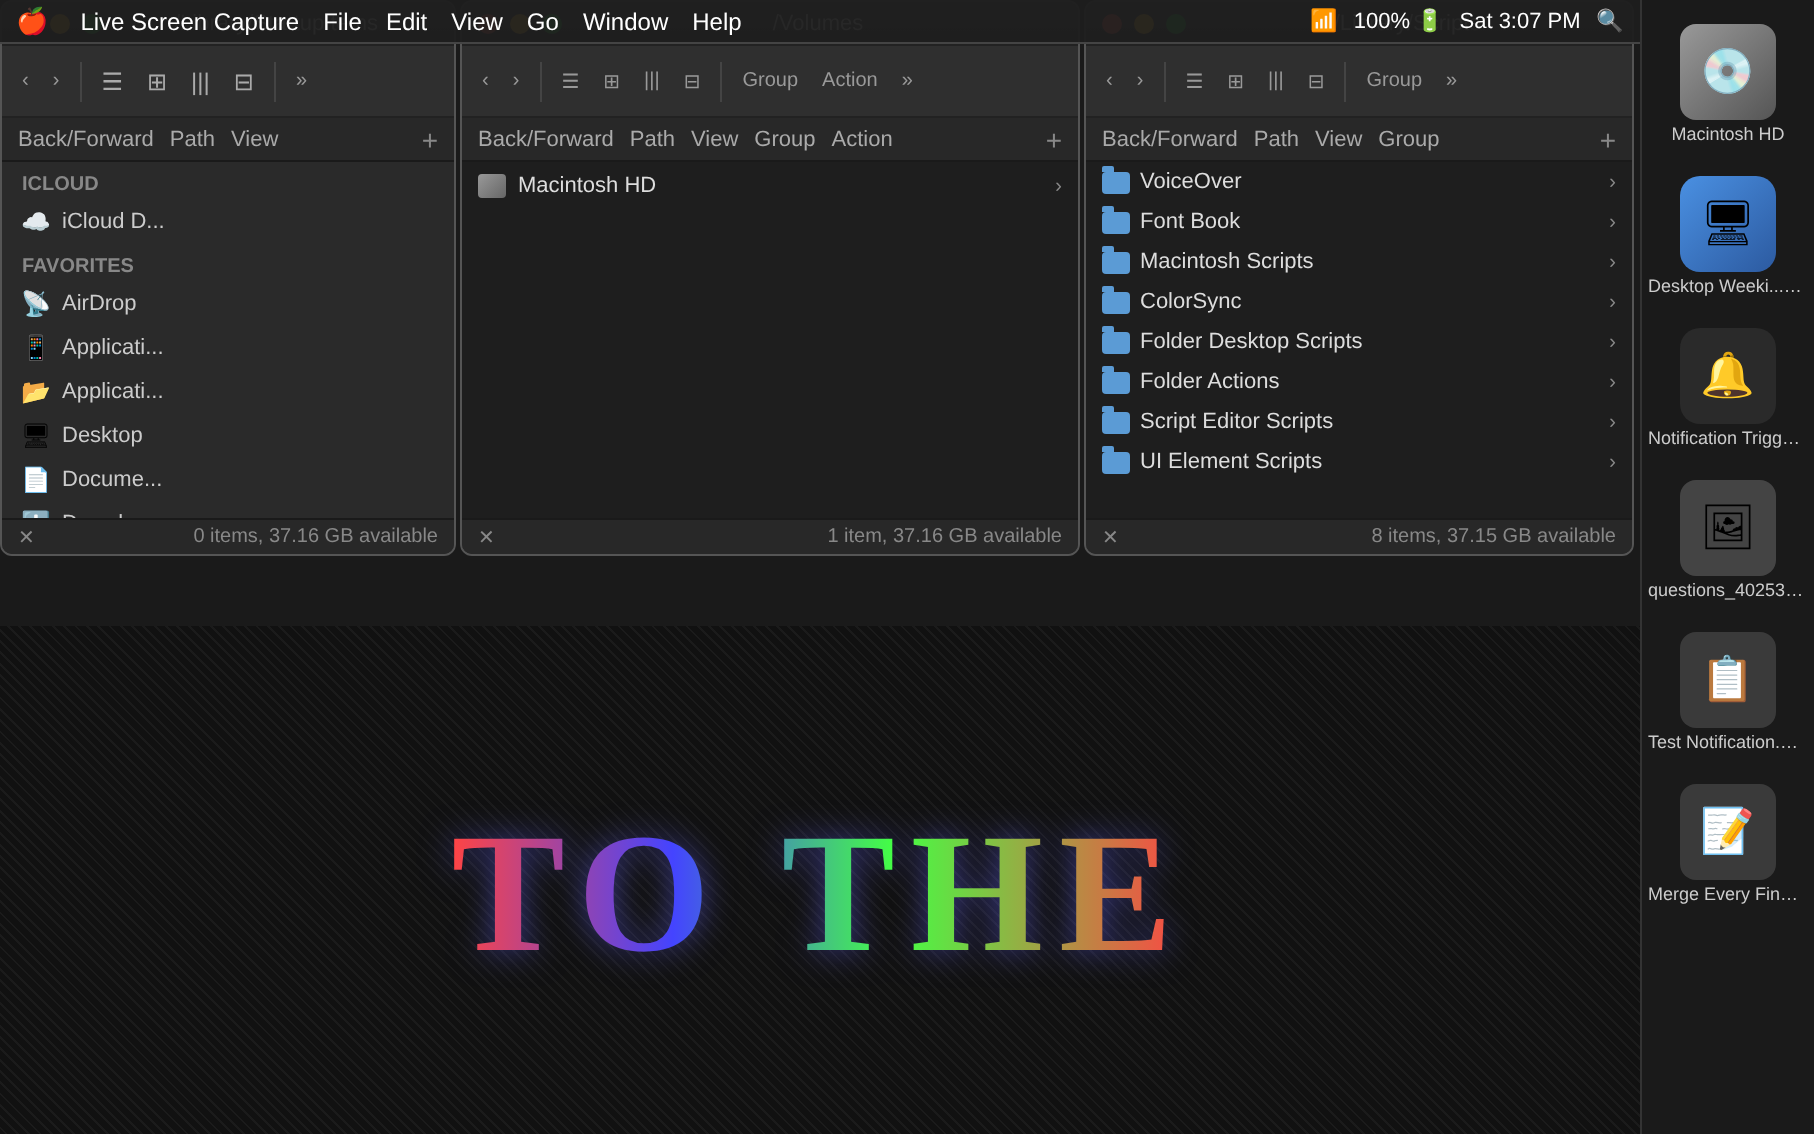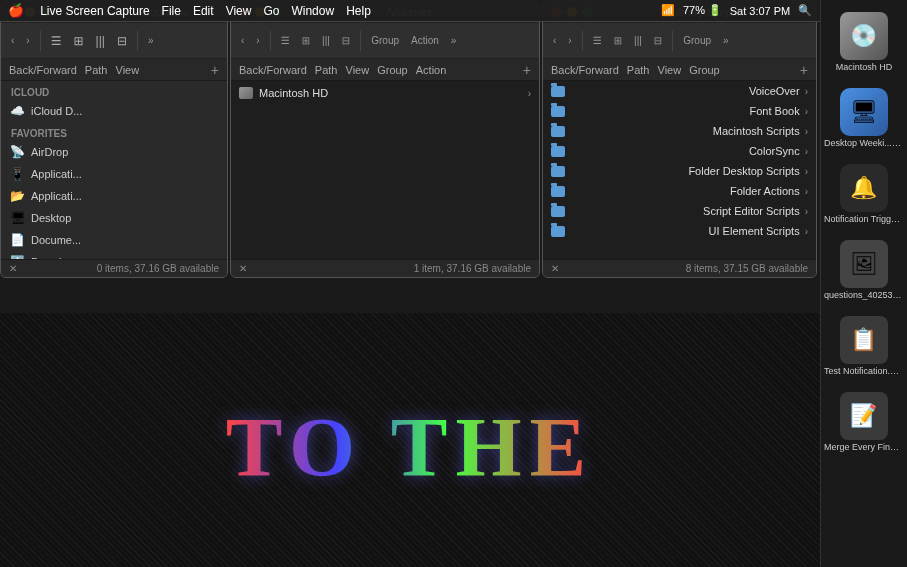--- a/index.html
+++ b/index.html
@@ -159,21 +159,20 @@
     .file-list::-webkit-scrollbar-track { background: #2a2a2a; }
     .file-list::-webkit-scrollbar-thumb { background: #555; border-radius: 3px; }
 
     .file-item {
       display: flex;
       align-items: center;
       height: 20px;
       padding: 0 8px;
       cursor: pointer;
       gap: 5px;
-      text-align: right;
     }
 
     .file-icon {
       width: 14px;
       height: 14px;
       flex-shrink: 0;
       display: flex;
       align-items: center;
       justify-content: center;
     }
@@ -408,21 +407,21 @@
   <span class="menubar-apple">🍎</span>
   <span class="menubar-item">Live Screen Capture</span>
   <span class="menubar-item">File</span>
   <span class="menubar-item">Edit</span>
   <span class="menubar-item">View</span>
   <span class="menubar-item">Go</span>
   <span class="menubar-item">Window</span>
   <span class="menubar-item">Help</span>
   <div class="menubar-right">
     <span>📶</span>
-    <span>77% 🔋</span>
+    <span>100% 🔋</span>
     <span>Sat 3:07 PM</span>
     <span>🔍</span>
   </div>
 </div>
 
 <div class="finder-window finder-window-1">
   <div class="window-titlebar">
     <div class="traffic-light tl-close"></div>
     <div class="traffic-light tl-min"></div>
     <div class="traffic-light tl-max"></div>

